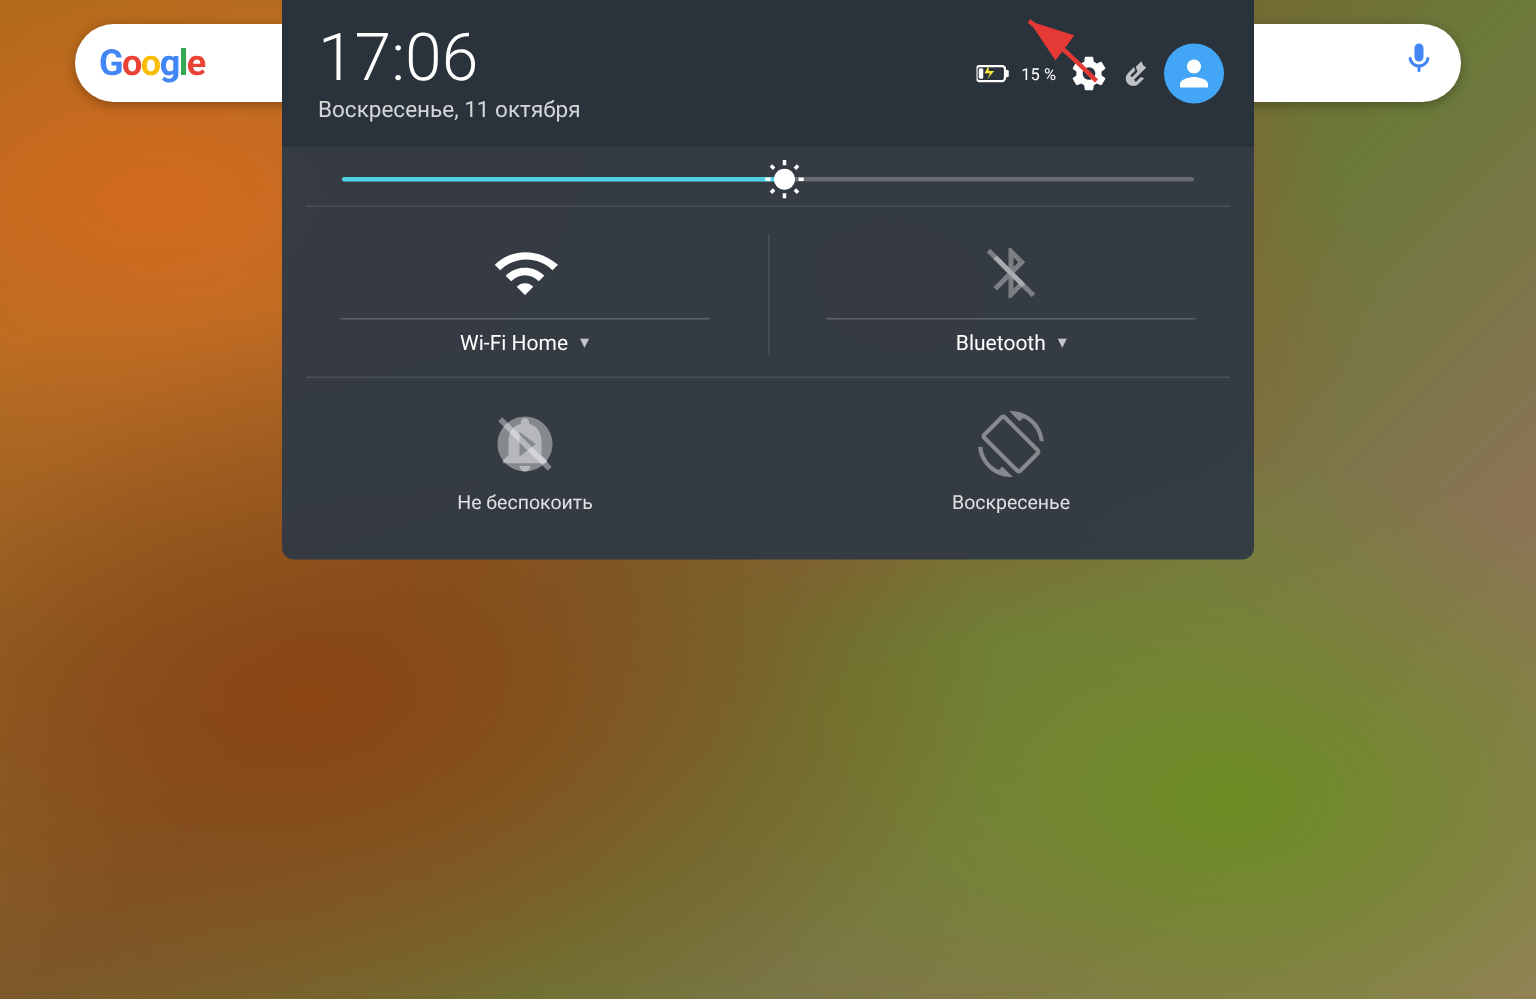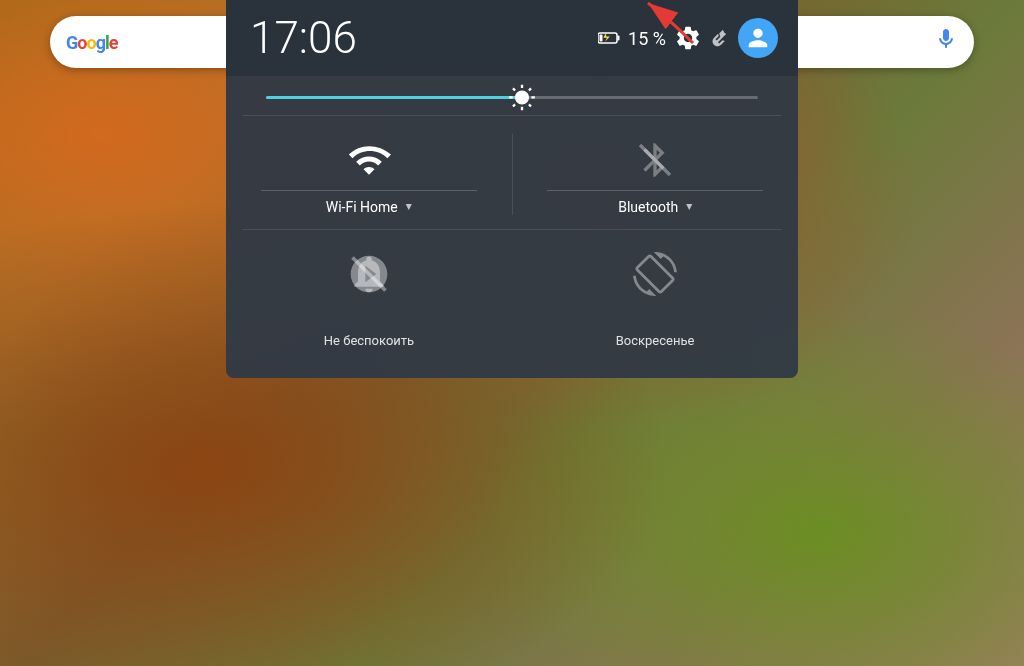--- a/index.html
+++ b/index.html
@@ -32,21 +32,21 @@
       height: 52px;
       background: white;
       border-radius: 26px;
       display: flex;
       align-items: center;
       padding: 0 16px;
       box-shadow: 0 2px 8px rgba(0,0,0,0.3);
     }
 
     .google-logo {
-      font-size: 18px;
+      font-size: 24px;
       font-weight: bold;
       letter-spacing: -1px;
       margin-right: auto;
     }
     .google-logo .g { color: #4285F4; }
     .google-logo .o1 { color: #EA4335; }
     .google-logo .o2 { color: #FBBC05; }
     .google-logo .g2 { color: #4285F4; }
     .google-logo .l { color: #34A853; }
     .google-logo .e { color: #EA4335; }
@@ -55,21 +55,21 @@
       color: #4285F4;
       font-size: 24px;
     }
 
     
     .qs-panel {
       position: absolute;
       top: 0;
       left: 50%;
       transform: translateX(-50%);
-      width: 572px;
+      width: 648px;
       background: rgba(50, 58, 68, 0.97);
       border-radius: 0 0 8px 8px;
       overflow: hidden;
     }
 
     
     .qs-header {
       display: flex;
       align-items: center;
       padding: 16px 20px 16px 24px;
@@ -93,21 +93,21 @@
       margin-top: 4px;
     }
 
     .qs-status-icons {
       display: flex;
       align-items: center;
       gap: 8px;
     }
 
     .battery-pct {
-      font-size: 18px;
+      font-size: 11px;
       color: white;
     }
 
     .avatar-circle {
       width: 40px;
       height: 40px;
       border-radius: 50%;
       background: #42A5F5;
       display: flex;
       align-items: center;
@@ -214,21 +214,20 @@
       display: flex;
       align-items: center;
       justify-content: center;
       margin-bottom: 6px;
     }
 
     .bottom-label {
       color: rgba(255,255,255,0.85);
       font-size: 13px;
       text-align: center;
-      margin-top: 27px;
     }
   </style>
 </head>
 <body>
 
 <div class="wallpaper"></div>
 
 <div class="search-bar">
   <span class="google-logo">
     <span class="g">G</span><span class="o1">o</span><span class="o2">o</span><span class="g2">g</span><span class="l">l</span><span class="e">e</span>
@@ -238,20 +237,21 @@
       <path d="M12 14c1.66 0 3-1.34 3-3V5c0-1.66-1.34-3-3-3S9 3.34 9 5v6c0 1.66 1.34 3 3 3zm5.91-3c-.49 0-.9.36-.98.85C16.52 14.2 14.47 16 12 16s-4.52-1.8-4.93-4.15c-.08-.49-.49-.85-.98-.85-.61 0-1.09.54-1 1.14.49 3 2.89 5.35 5.91 5.78V20c0 .55.45 1 1 1s1-.45 1-1v-2.08c3.02-.43 5.42-2.78 5.91-5.78.1-.6-.39-1.14-1-1.14z"></path>
     </svg>
   </span>
 </div>
 
 <div class="qs-panel">
 
   <div class="qs-header">
     <div class="qs-time">
       <div class="qs-time-value">17:06</div>
+      <div class="qs-date">Воскресенье, 11 октября</div>
     </div>
 
     <div style="position:relative; display:flex; align-items:center; gap:10px;">
 
       <svg width="60" height="50" style="position:absolute; right:80px; top:-20px; pointer-events:none;">
         <defs>
           <marker id="arrowhead" markerWidth="10" markerHeight="7" refX="10" refY="3.5" orient="auto">
             <polygon points="0 0, 10 3.5, 0 7" fill="#E53935"></polygon>
           </marker>
         </defs>

